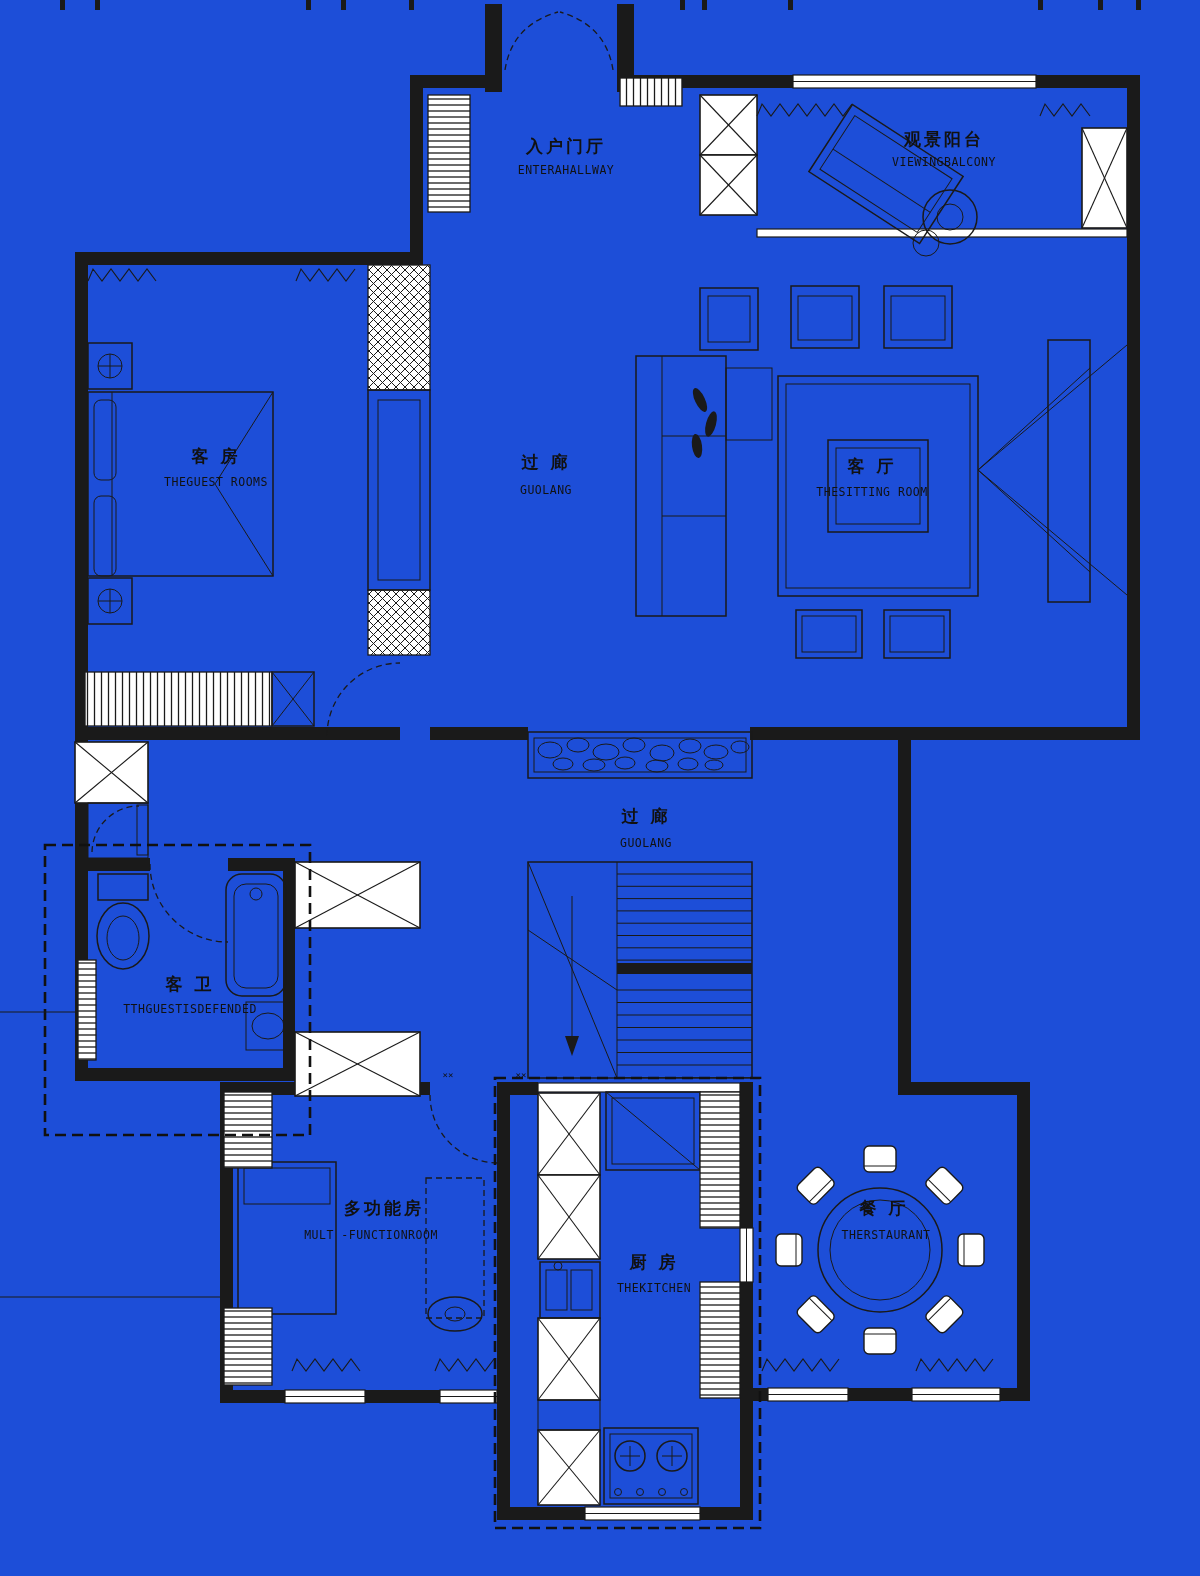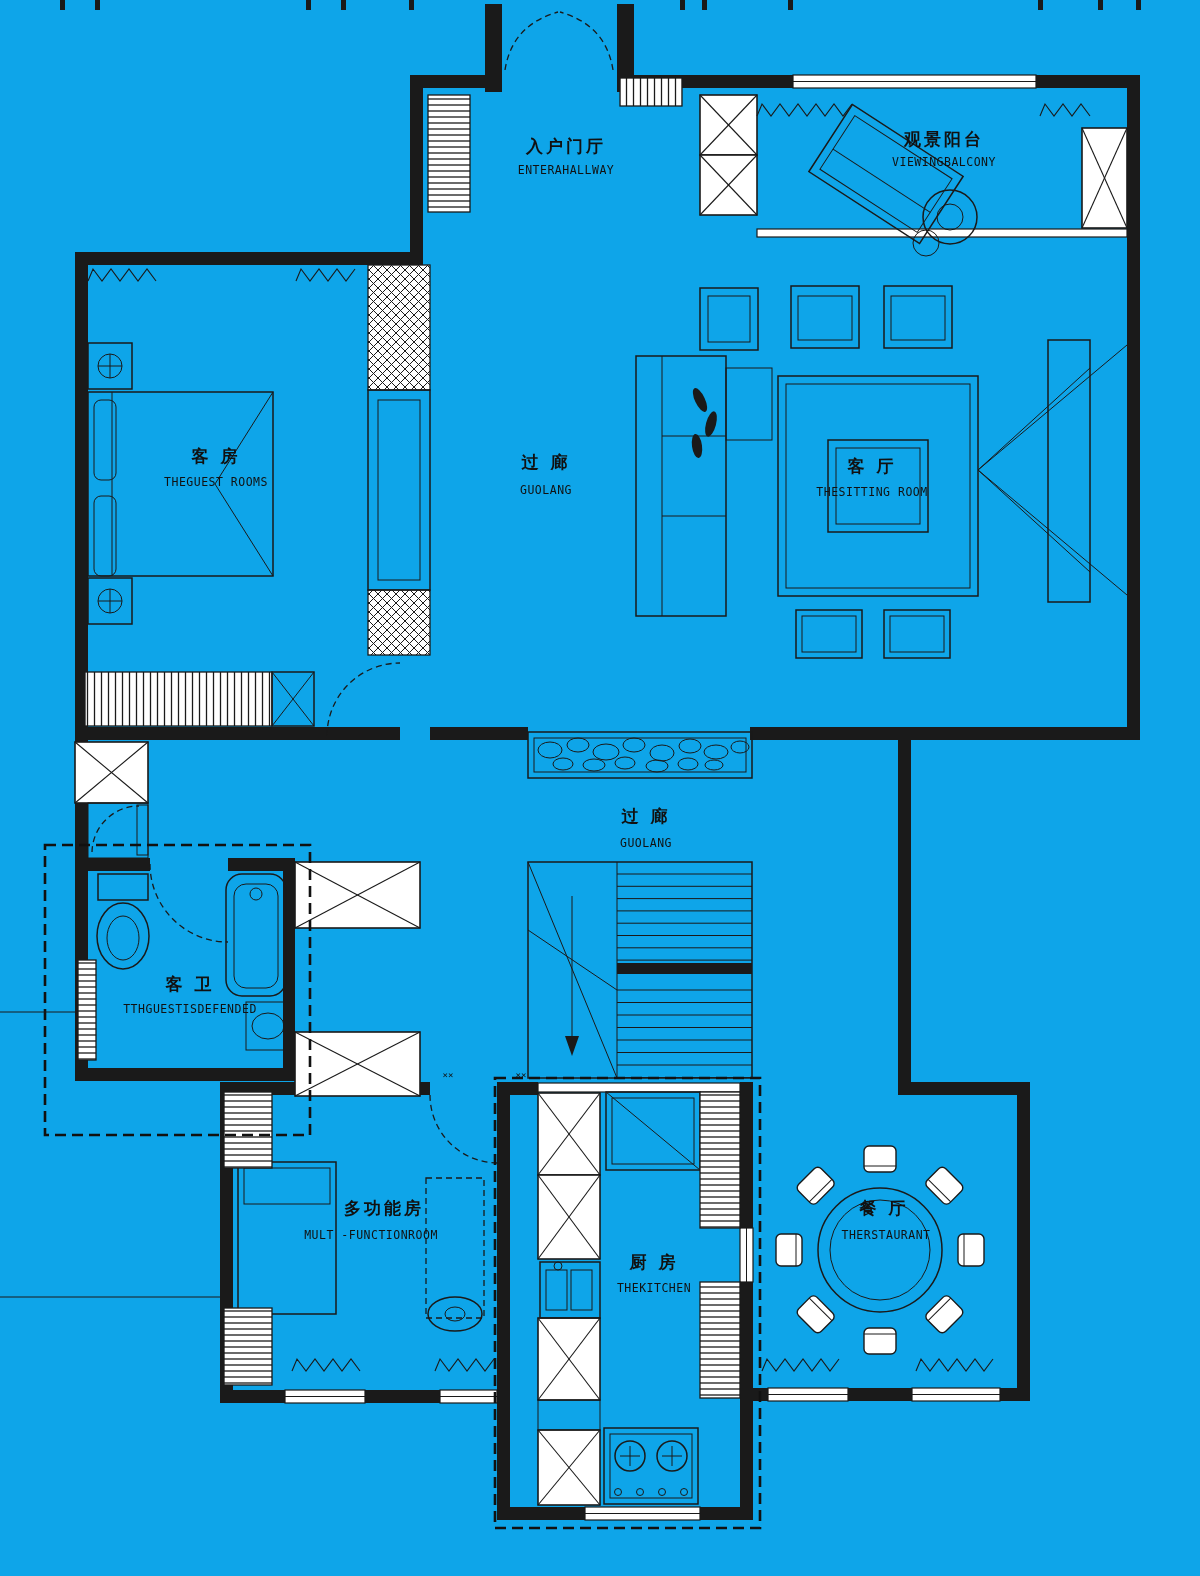--- a/index.html
+++ b/index.html
@@ -1,16 +1,16 @@
 <!DOCTYPE html>
 <html><head>
 <meta charset="utf-8">
 <style>
   html,body{margin:0;padding:0;background:#fff}
-  .page{width:1200px;height:1576px;background:#0ea5e9;position:relative;overflow:hidden}
+  .page{width:1200px;height:1576px;background:#1d4ed8;position:relative;overflow:hidden}
   svg{display:block}
   .b{fill:#1a1a1a;stroke:none}
   .s{fill:none;stroke:#1a1a1a;stroke-width:1.5px}
   .s1{fill:none;stroke:#1a1a1a;stroke-width:1px}
   .w{fill:#fff;stroke:#1a1a1a;stroke-width:1.2px}
   .p{stroke:#1a1a1a;stroke-width:1.3px}
   .d{fill:none;stroke:#1a1a1a;stroke-width:1.3px;stroke-dasharray:6 4}
   .zone{fill:none;stroke:#111;stroke-width:2.6px;stroke-dasharray:11 6}
   .zh{font:600 17px "DejaVu Sans","Liberation Sans",sans-serif;letter-spacing:3px;fill:#111;text-anchor:middle}
   .en{font:11.5px "DejaVu Sans Mono","Liberation Mono",monospace;letter-spacing:.5px;fill:#111;text-anchor:middle}

